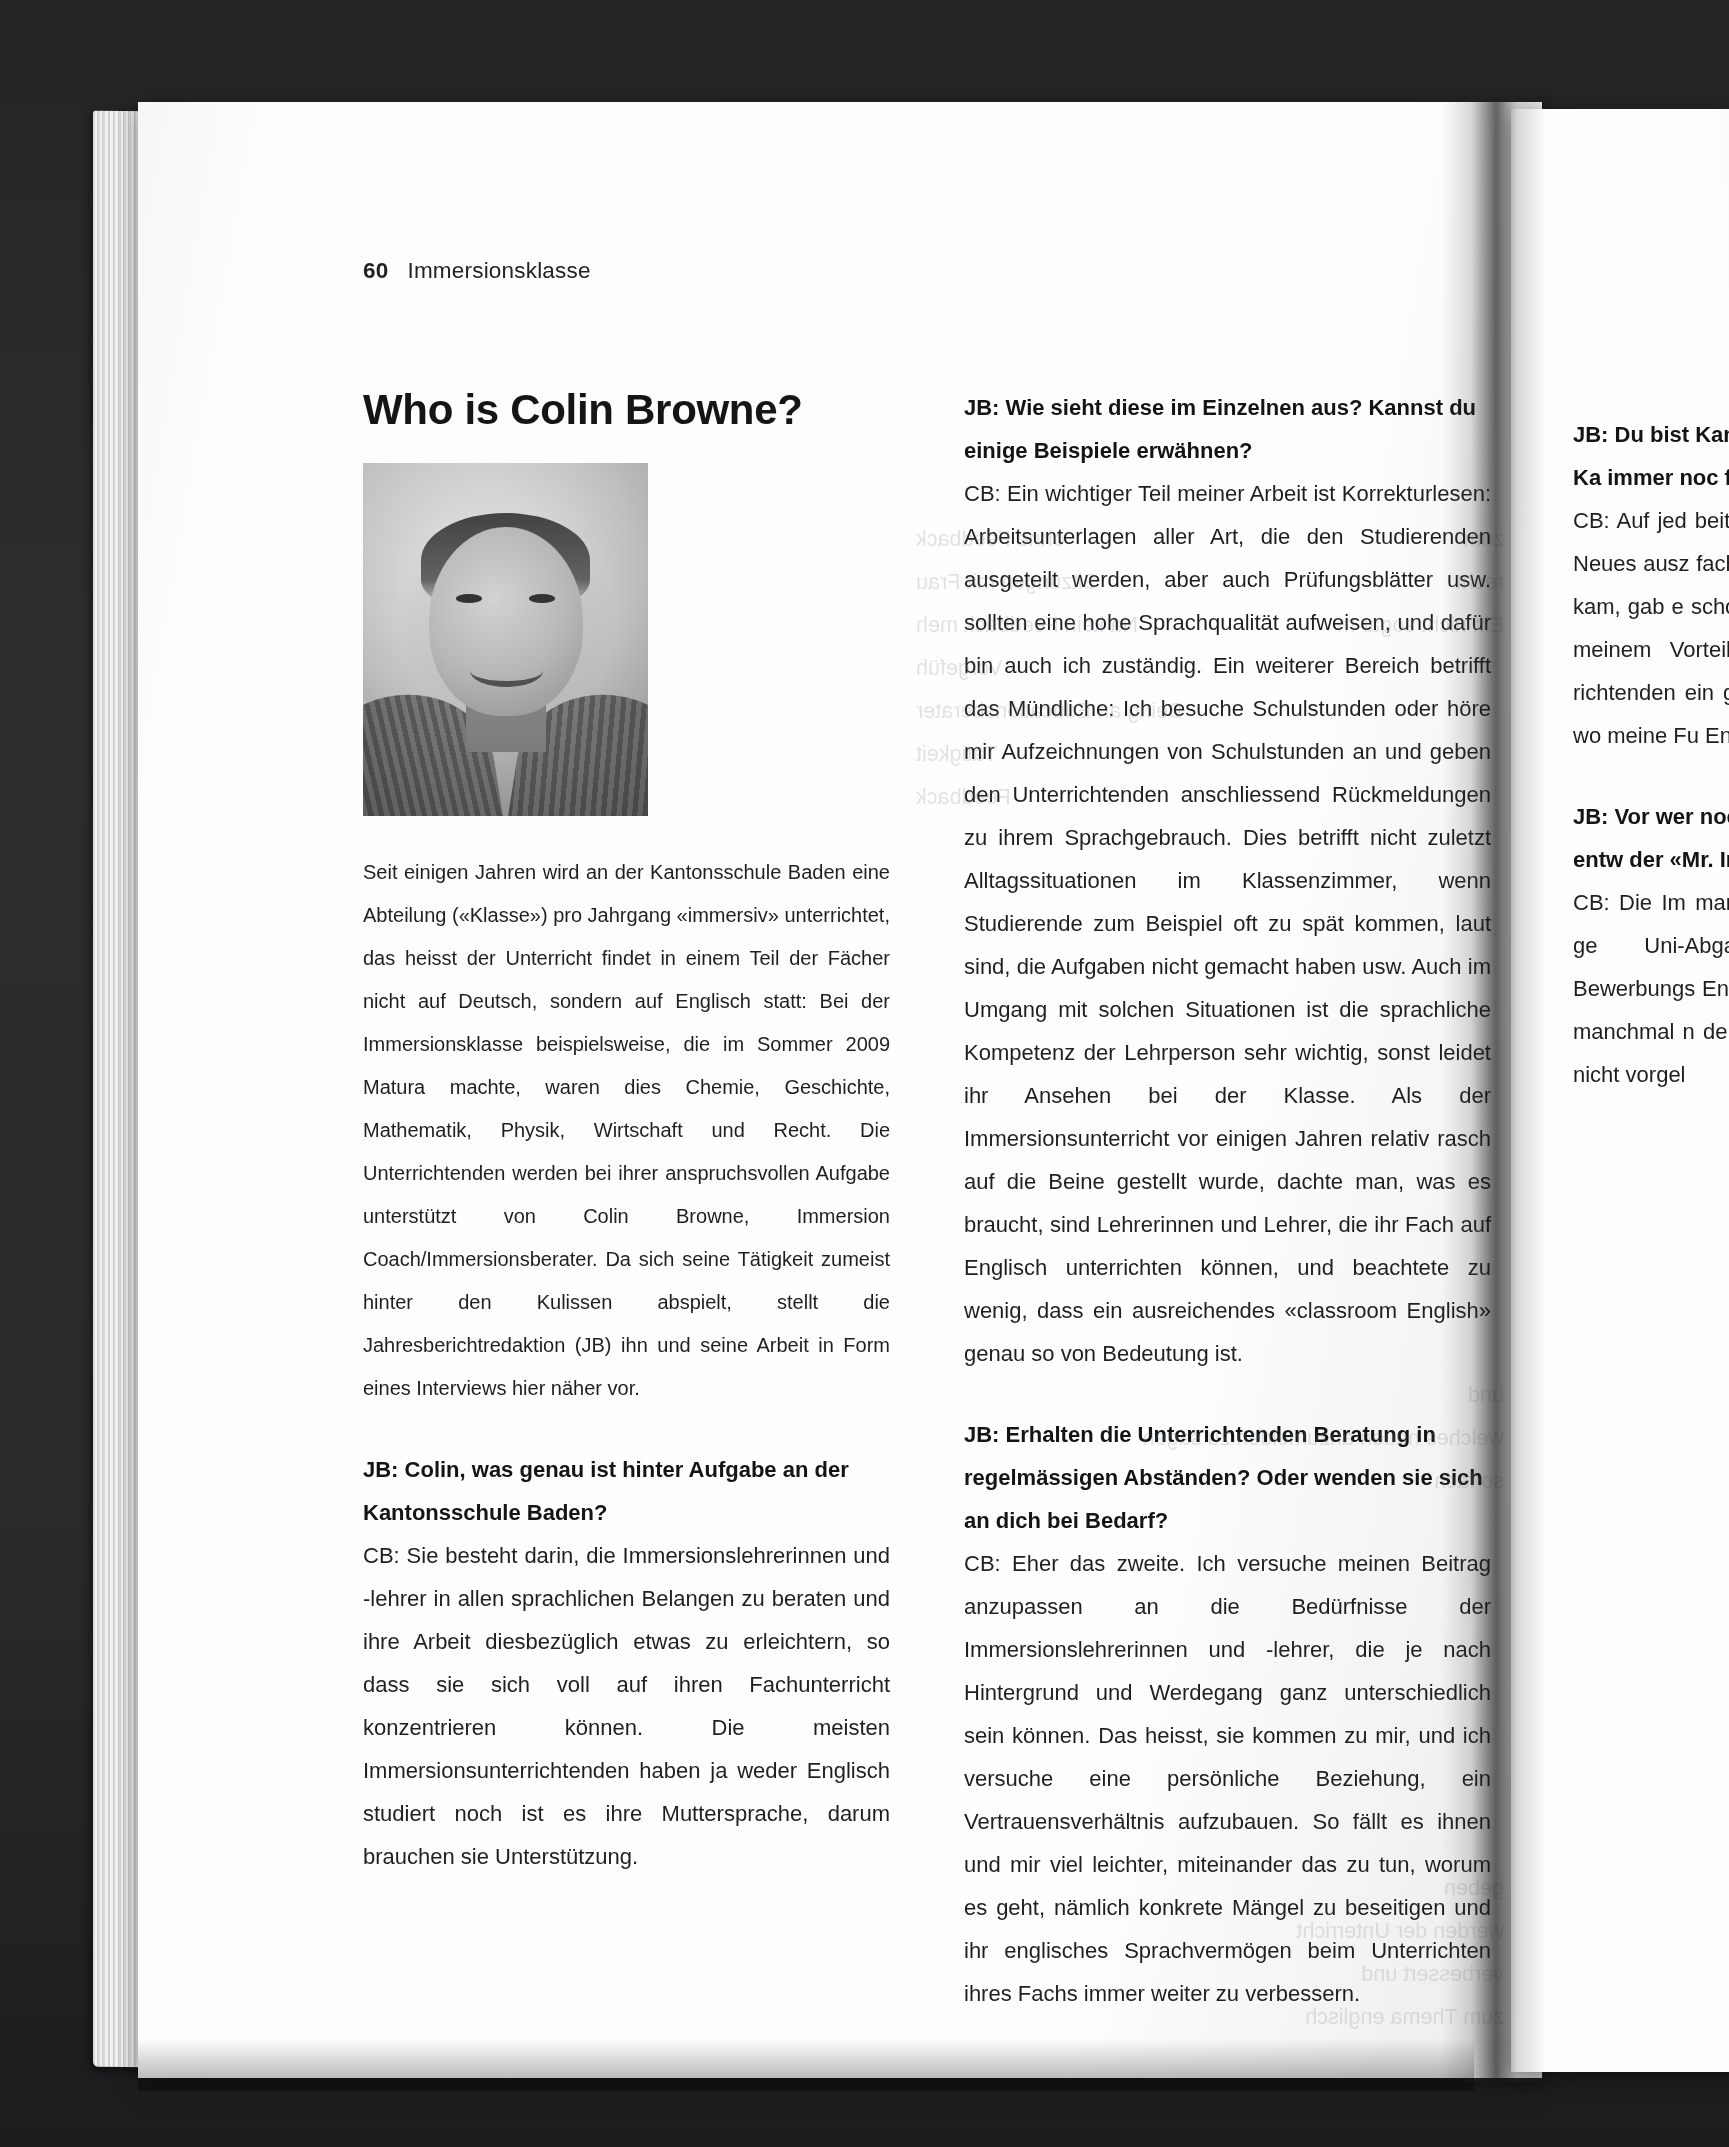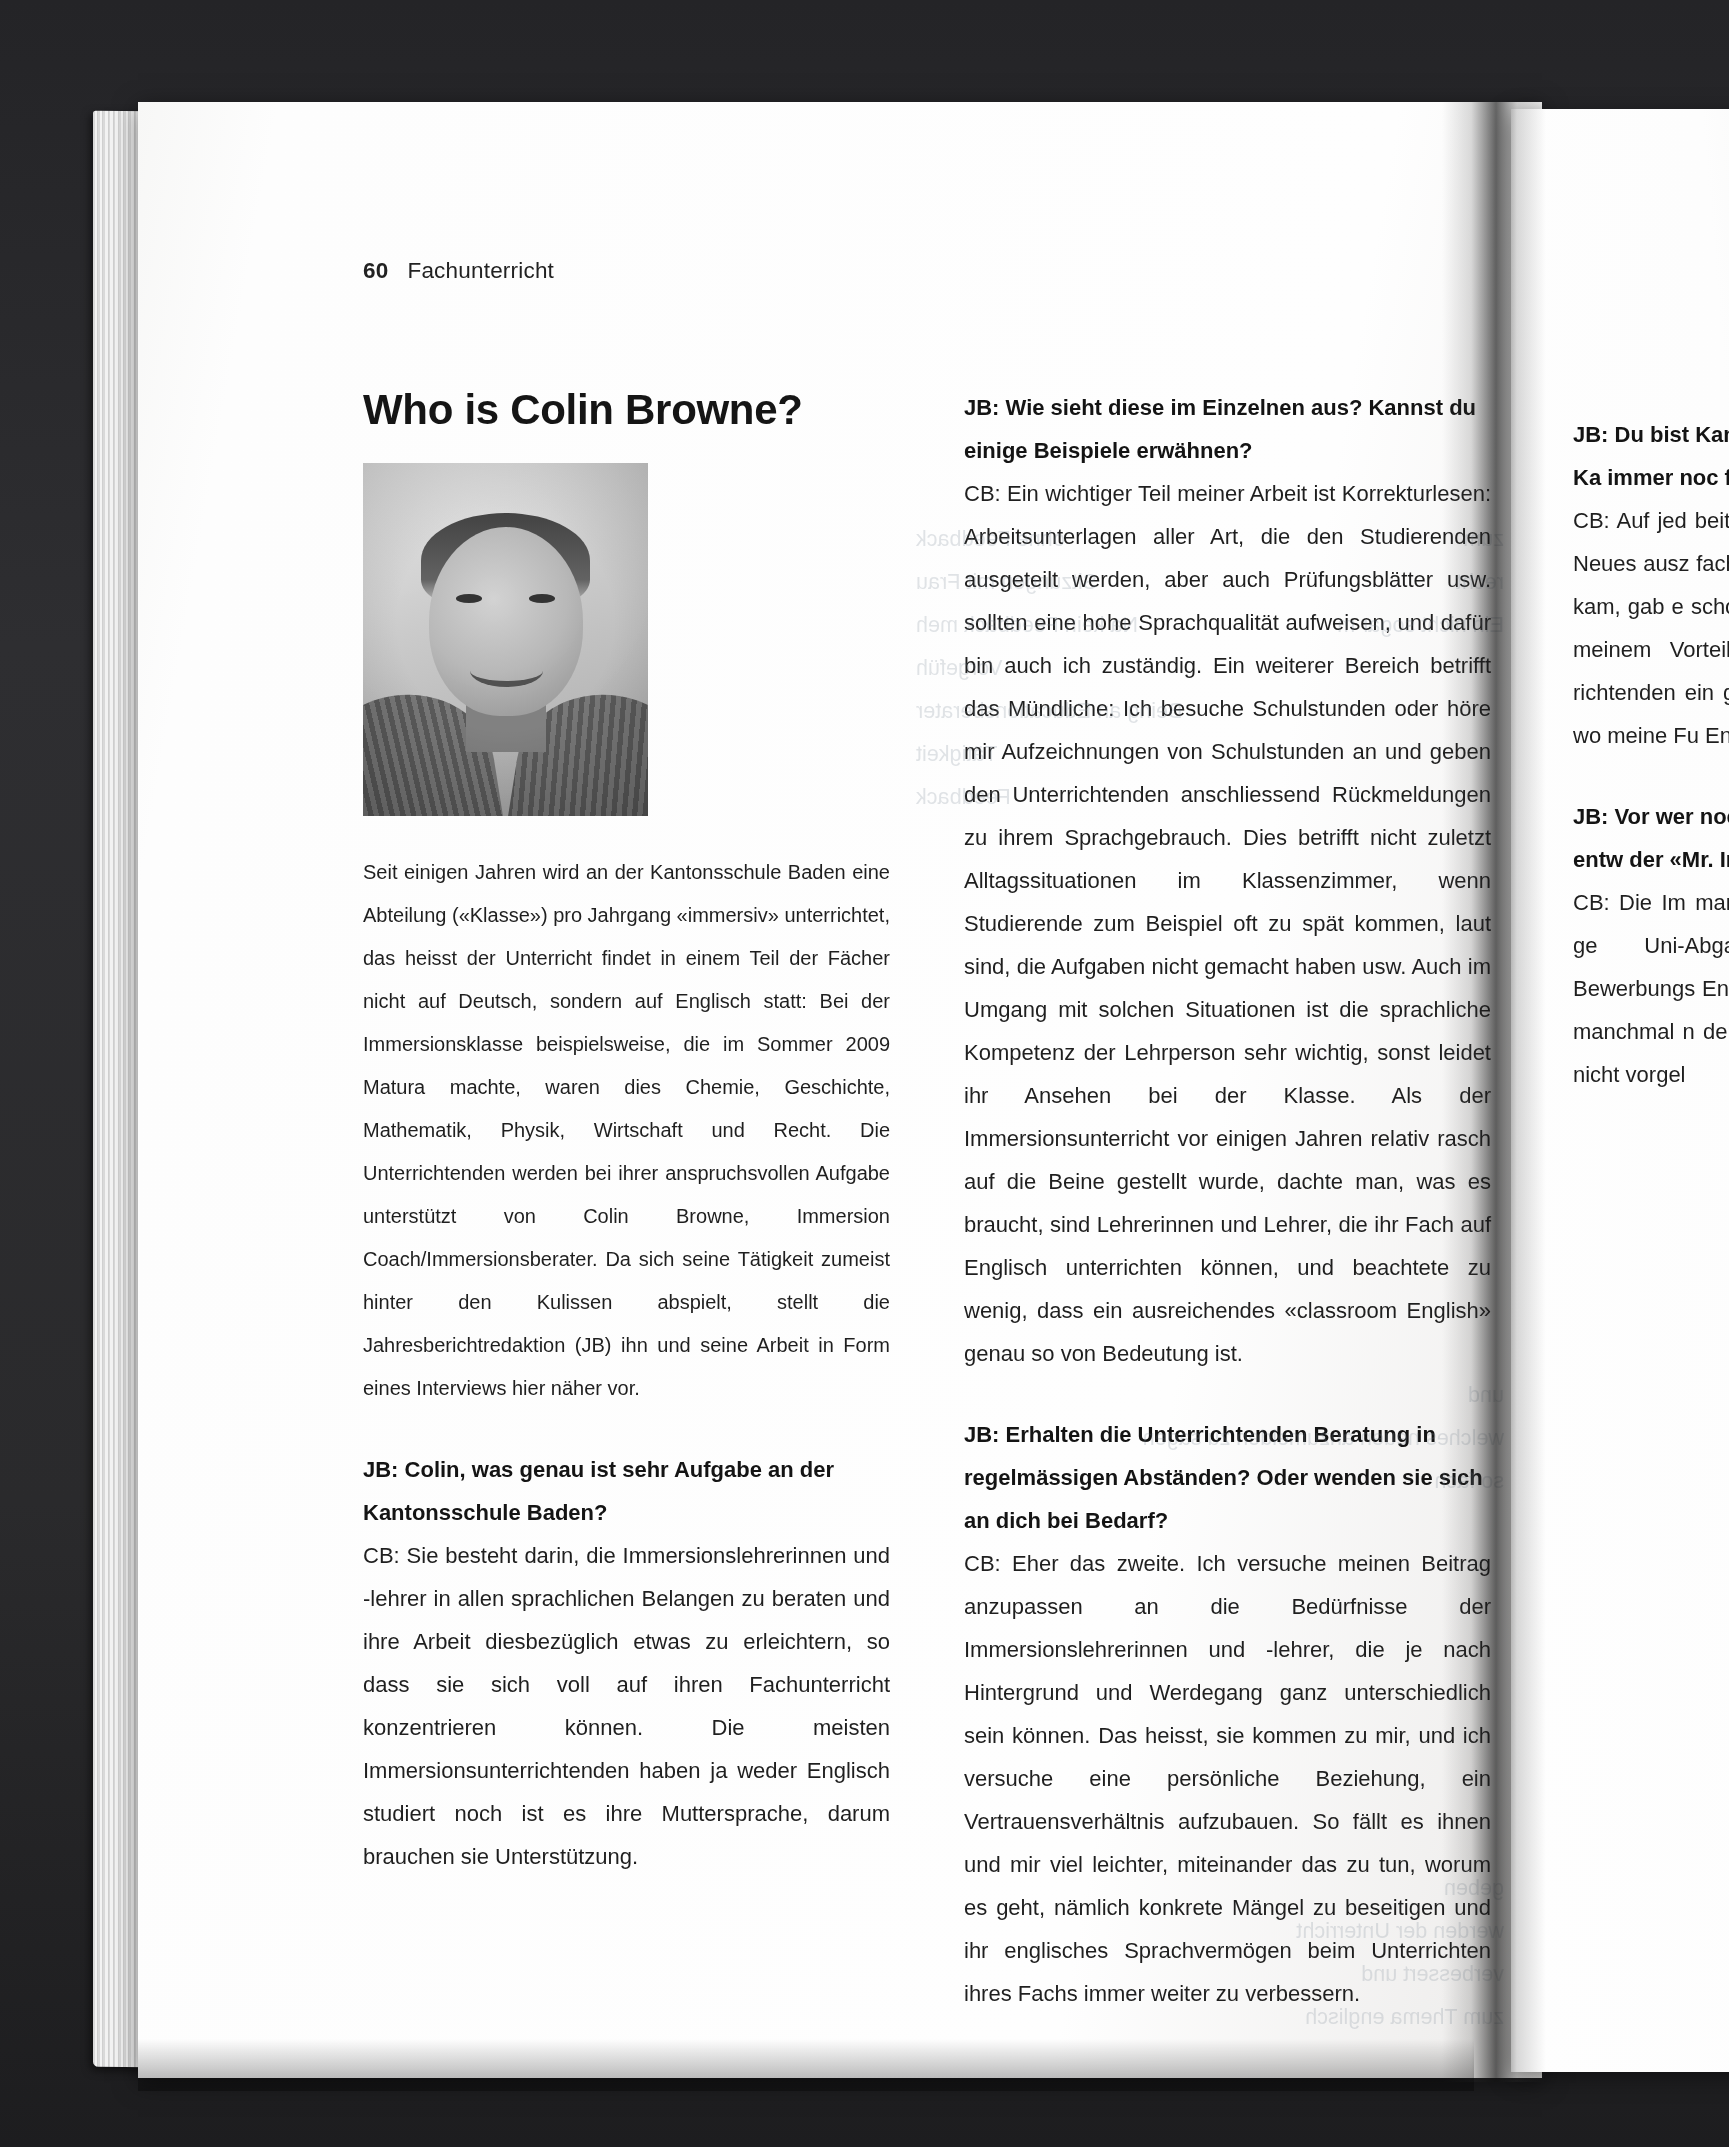--- a/index.html
+++ b/index.html
@@ -255,21 +255,21 @@
 
 <div class="book">
 
   <div class="page-stack"></div>
 
   <div class="page page-left">
     <div class="content">
 
       <div class="running-head">
         <span class="folio">60</span>
-        <span class="title">Fachunterricht</span>
+        <span class="title">Immersionsklasse</span>
       </div>
 
       <div class="ghost ghost-a">ohne Feedback
 Sitzungen mit Frau
 Na kein Feedback meh
 Vorgefüh
 Being an Educationsberater
 Tätigkeit
 Feedback</div>
       <div class="ghost ghost-b">zum
@@ -294,21 +294,21 @@
             <div class="neck"></div>
             <div class="hair"></div>
             <div class="head"></div>
             <div class="eye l"></div>
             <div class="eye r"></div>
             <div class="smile"></div>
             <div class="vignette"></div>
           </div>
 
           <p class="body">Seit einigen Jahren wird an der Kantonsschule Baden eine Abteilung («Klasse») pro Jahrgang «immersiv» unterrichtet, das heisst der Unterricht findet in einem Teil der Fächer nicht auf Deutsch, sondern auf Englisch statt: Bei der Immersionsklasse beispielsweise, die im Sommer 2009 Matura machte, waren dies Chemie, Geschichte, Mathematik, Physik, Wirtschaft und Recht. Die Unterrichtenden werden bei ihrer anspruchsvollen Aufgabe unterstützt von Colin Browne, Immersion Coach/Immersionsberater. Da sich seine Tätigkeit zumeist hinter den Kulissen abspielt, stellt die Jahresberichtredaktion (JB) ihn und seine Arbeit in Form eines Interviews hier näher vor.</p>
-          <p class="q">JB: Colin, was genau ist sehr Aufgabe an der Kantonsschule Baden?</p>
+          <p class="q">JB: Colin, was genau ist hinter Aufgabe an der Kantonsschule Baden?</p>
           <p class="a">CB: Sie besteht darin, die Immersionslehrerinnen und -lehrer in allen sprachlichen Belangen zu beraten und ihre Arbeit diesbezüglich etwas zu erleichtern, so dass sie sich voll auf ihren Fachunterricht konzentrieren können. Die meisten Immersionsunterrichtenden haben ja weder Englisch studiert noch ist es ihre Muttersprache, darum brauchen sie Unterstützung.</p>
         </div>
 
         <div class="col col-2">
           <p class="q">JB: Wie sieht diese im Einzelnen aus? Kannst du einige Beispiele erwähnen?</p>
           <p class="a">CB: Ein wichtiger Teil meiner Arbeit ist Korrekturlesen: Arbeitsunterlagen aller Art, die den Studierenden ausgeteilt werden, aber auch Prüfungsblätter usw. sollten eine hohe Sprachqualität aufweisen, und dafür bin auch ich zuständig. Ein weiterer Bereich betrifft das Mündliche: Ich besuche Schulstunden oder höre mir Aufzeichnungen von Schulstunden an und geben den Unterrichtenden anschliessend Rückmeldungen zu ihrem Sprachgebrauch. Dies betrifft nicht zuletzt Alltagssituationen im Klassenzimmer, wenn Studierende zum Beispiel oft zu spät kommen, laut sind, die Aufgaben nicht gemacht haben usw. Auch im Umgang mit solchen Situationen ist die sprachliche Kompetenz der Lehrperson sehr wichtig, sonst leidet ihr Ansehen bei der Klasse. Als der Immersionsunterricht vor einigen Jahren relativ rasch auf die Beine gestellt wurde, dachte man, was es braucht, sind Lehrerinnen und Lehrer, die ihr Fach auf Englisch unterrichten können, und beachtete zu wenig, dass ein ausreichendes «classroom English» genau so von Bedeutung ist.</p>
           <p class="q">JB: Erhalten die Unterrichtenden Beratung in regelmässigen Abständen? Oder wenden sie sich an dich bei Bedarf?</p>
           <p class="a">CB: Eher das zweite. Ich versuche meinen Beitrag anzupassen an die Bedürfnisse der Immersionslehrerinnen und -lehrer, die je nach Hintergrund und Werdegang ganz unterschiedlich sein können. Das heisst, sie kommen zu mir, und ich versuche eine persönliche Beziehung, ein Vertrauensverhältnis aufzubauen. So fällt es ihnen und mir viel leichter, miteinander das zu tun, worum es geht, nämlich konkrete Mängel zu beseitigen und ihr englisches Sprachvermögen beim Unterrichten ihres Fachs immer weiter zu verbessern.</p>
         </div>
 

